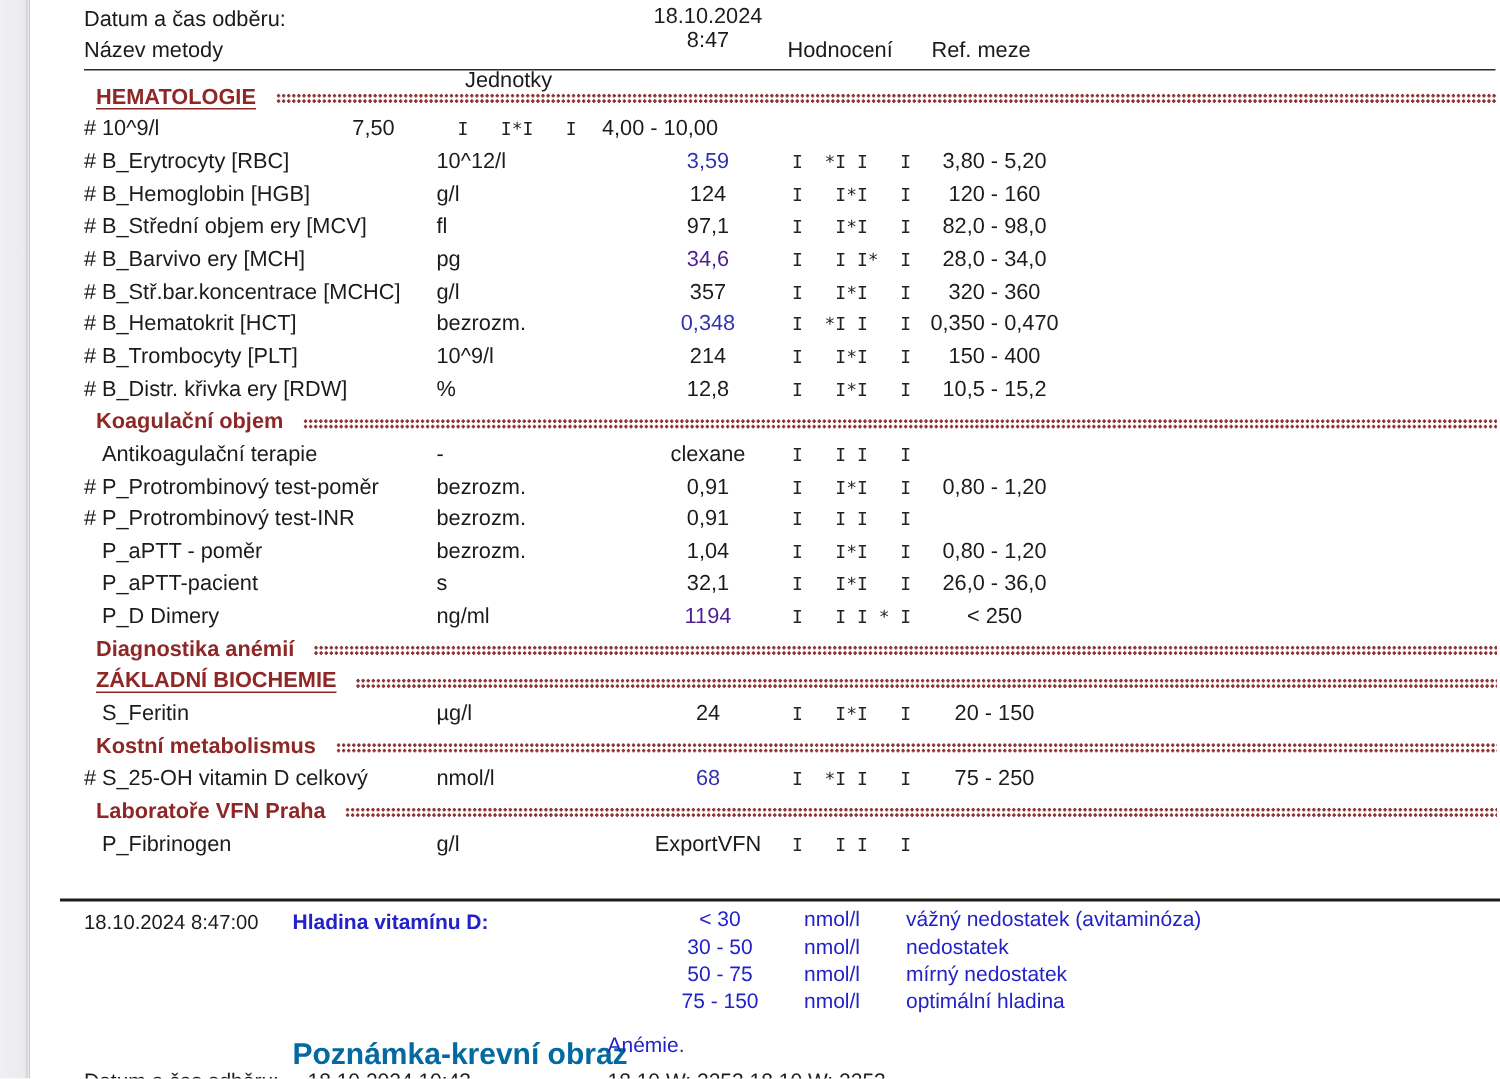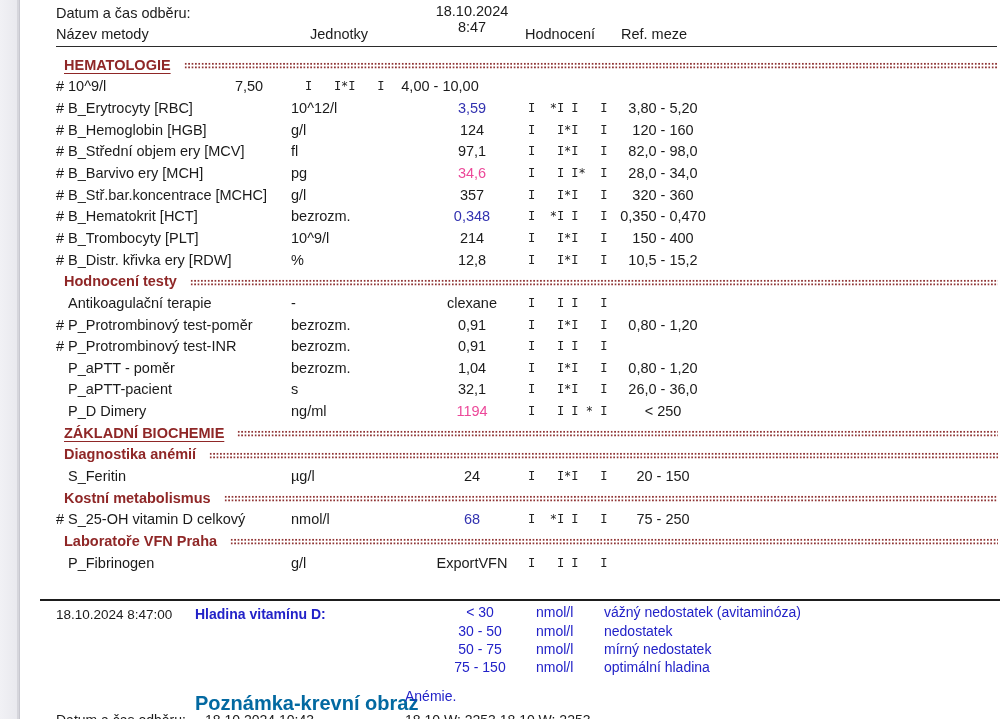--- a/index.html
+++ b/index.html
@@ -12,34 +12,34 @@
   .gutter{
     position:absolute;left:0;top:0;width:17px;height:719px;
     background:linear-gradient(to right,#f1f1f5,#e9e9ee);
     border-right:2px solid #d6d6dc;
     box-shadow:1px 0 0 #c7c7cf;
   }
   
   .hdr-label{position:absolute;left:56px;top:5px;font-size:14.5px;}
   .hdr-datetime{position:absolute;left:410px;top:3px;width:124px;text-align:center;font-size:14.5px;line-height:16px;}
   .colhdr{position:absolute;top:26px;font-size:14.5px;white-space:nowrap;}
-  .col-method{left:56px;} .col-units{left:310px;} .col-eval{left:525px;} .col-ref{left:621px;}
+  .col-method{left:56px;} .col-units{left:310px;margin-top:20px;} .col-eval{left:525px;} .col-ref{left:621px;}
   .hline1{position:absolute;left:56px;top:46px;width:941px;border-top:1.7px solid #2b2b2b;}
   .hline2{position:absolute;left:40px;top:599px;width:960px;border-top:2.2px solid #1d1d1d;}
 
   
   .table{position:absolute;left:56px;top:54px;width:944px;}
   .row{display:flex;align-items:center;height:21.65px;font-size:14.5px;}
   .hash{width:12px;flex:none;}
   .name{width:223px;flex:none;white-space:nowrap;}
   .unit{width:125px;flex:none;white-space:nowrap;}
   .value{width:112px;flex:none;text-align:center;white-space:nowrap;}
   .marks{width:80px;flex:none;font-family:"DejaVu Sans Mono",monospace;font-size:12px;white-space:pre;color:#222;}
   .ref{width:110px;flex:none;text-align:center;white-space:nowrap;}
-  .v-blue{color:#3232b0;} .v-red{color:#ec4899;}
+  .v-blue{color:#3232b0;} .v-red{color:#4c1d95;}
   .sec-label{color:#8f2727;font-weight:bold;margin-left:8px;white-space:nowrap;flex:none;}
   .sec-label.major{text-decoration:underline;text-underline-offset:2.5px;}
   .leader{
     flex:1;height:7px;align-self:center;margin:2px 2px 0 13px;
     background-image:radial-gradient(circle,#8f3434 1px,transparent 1.2px);
     background-size:3.4px 3.6px;
   }
 
   
   .vit-datetime{position:absolute;left:56px;top:607px;font-size:13.5px;}
@@ -143,21 +143,21 @@
     </div>
     <div class="row">
       <span class="hash">#</span>
       <span class="name">B_Distr. křivka ery [RDW]</span>
       <span class="unit">%</span>
       <span class="value">12,8</span>
       <span class="marks">I   I*I   I</span>
       <span class="ref">10,5 - 15,2</span>
     </div>
     <div class="row">
-      <span class="sec-label">Hodnocení testy</span>
+      <span class="sec-label">Koagulační objem</span>
       <span class="leader"></span>
     </div>
     <div class="row">
       <span class="hash"></span>
       <span class="name">Antikoagulační terapie</span>
       <span class="unit">-</span>
       <span class="value">clexane</span>
       <span class="marks">I   I I   I</span>
       <span class="ref"></span>
     </div>
@@ -195,25 +195,25 @@
     </div>
     <div class="row">
       <span class="hash"></span>
       <span class="name">P_D Dimery</span>
       <span class="unit">ng/ml</span>
       <span class="value v-red">1194</span>
       <span class="marks">I   I I * I</span>
       <span class="ref">&lt; 250</span>
     </div>
     <div class="row">
+      <span class="sec-label">Diagnostika anémií</span>
+      <span class="leader"></span>
+    </div>
+    <div class="row">
       <span class="sec-label major">ZÁKLADNÍ BIOCHEMIE</span>
-      <span class="leader"></span>
-    </div>
-    <div class="row">
-      <span class="sec-label">Diagnostika anémií</span>
       <span class="leader"></span>
     </div>
     <div class="row">
       <span class="hash"></span>
       <span class="name">S_Feritin</span>
       <span class="unit">µg/l</span>
       <span class="value">24</span>
       <span class="marks">I   I*I   I</span>
       <span class="ref">20 - 150</span>
     </div>

